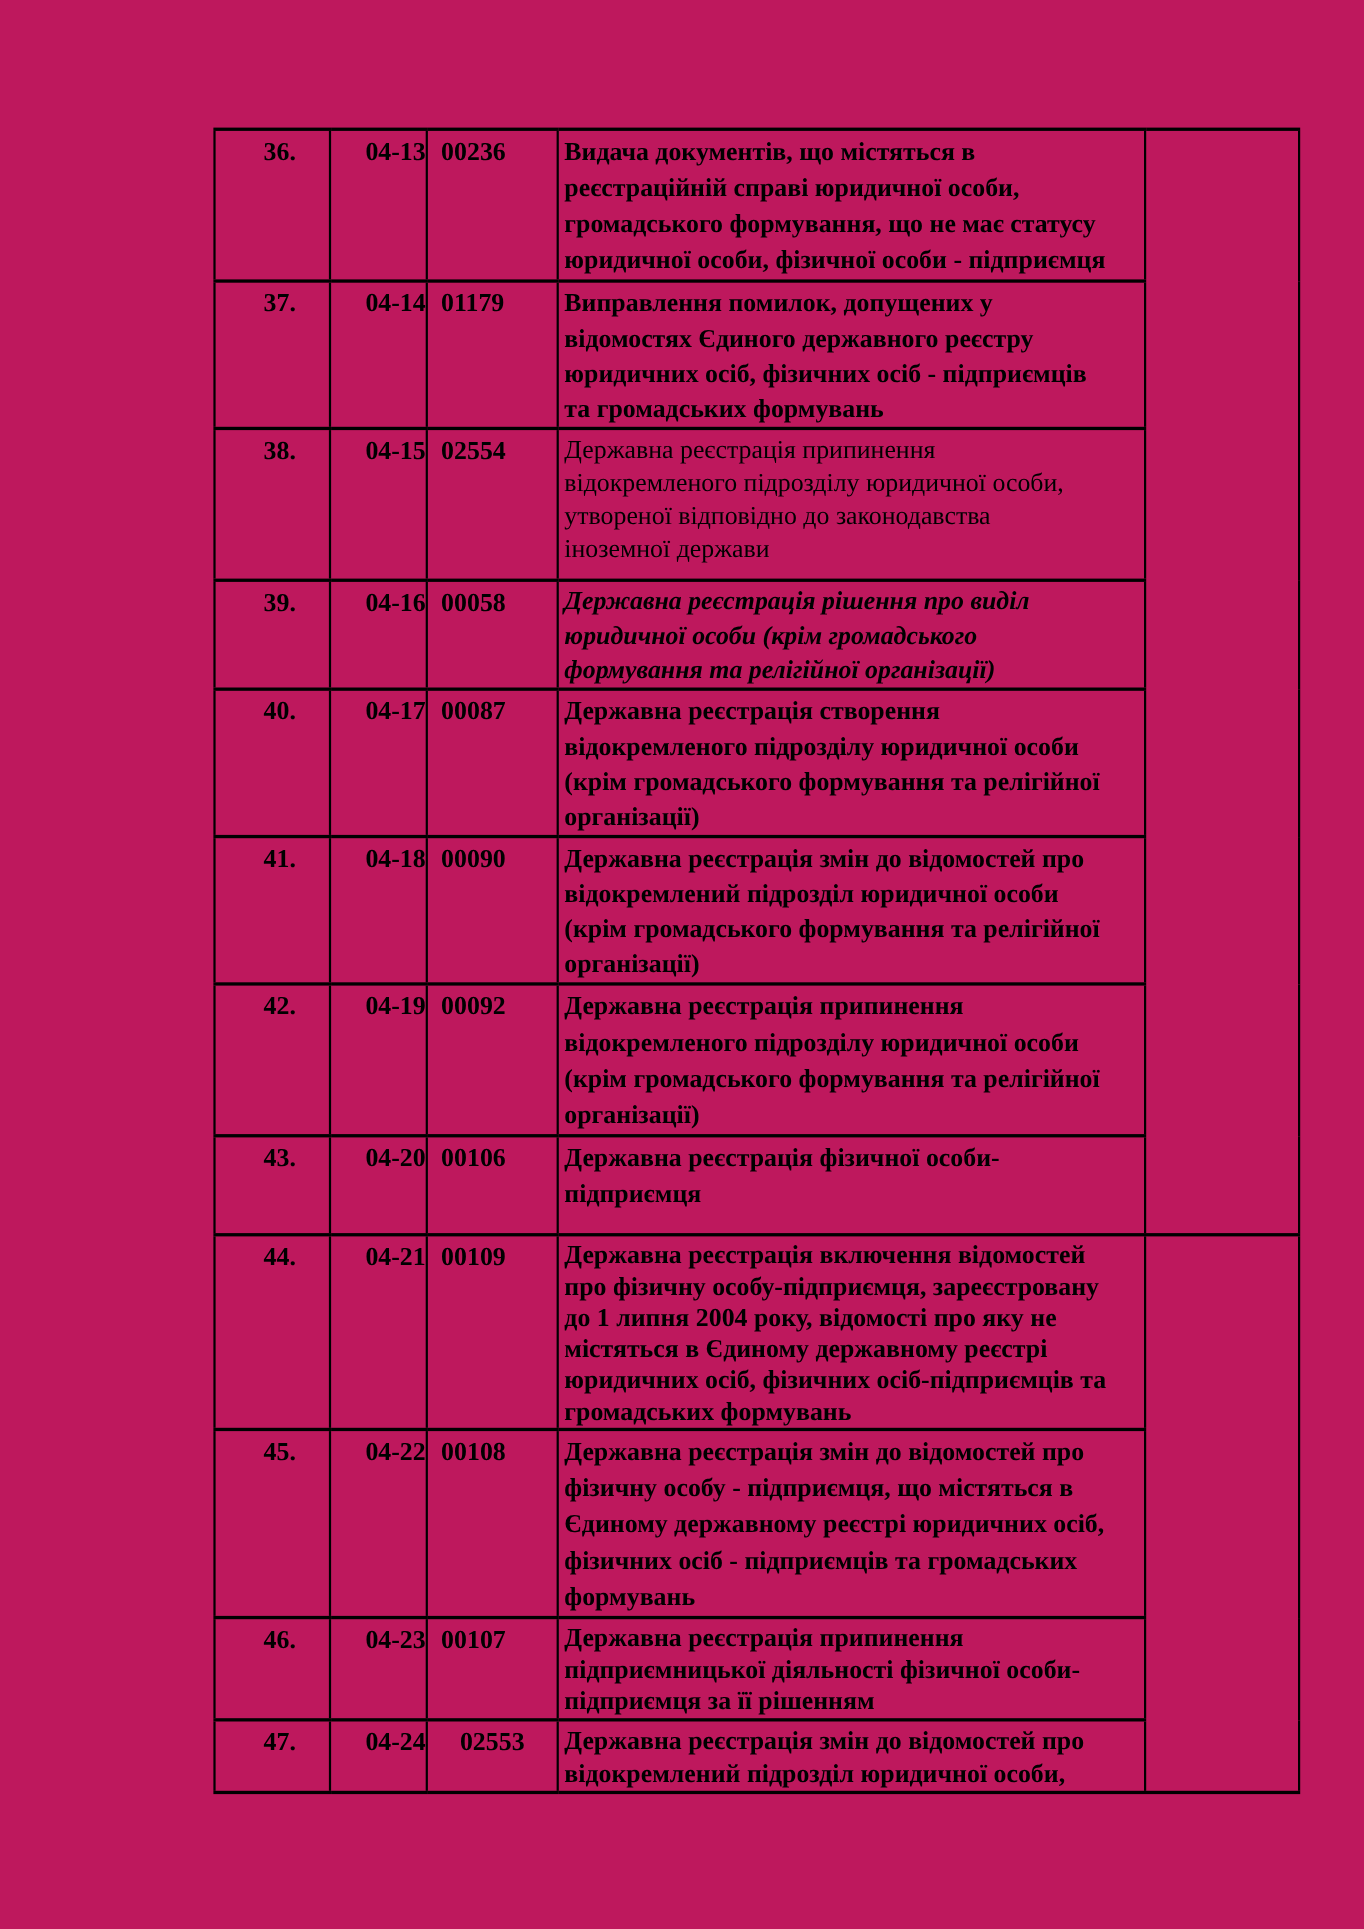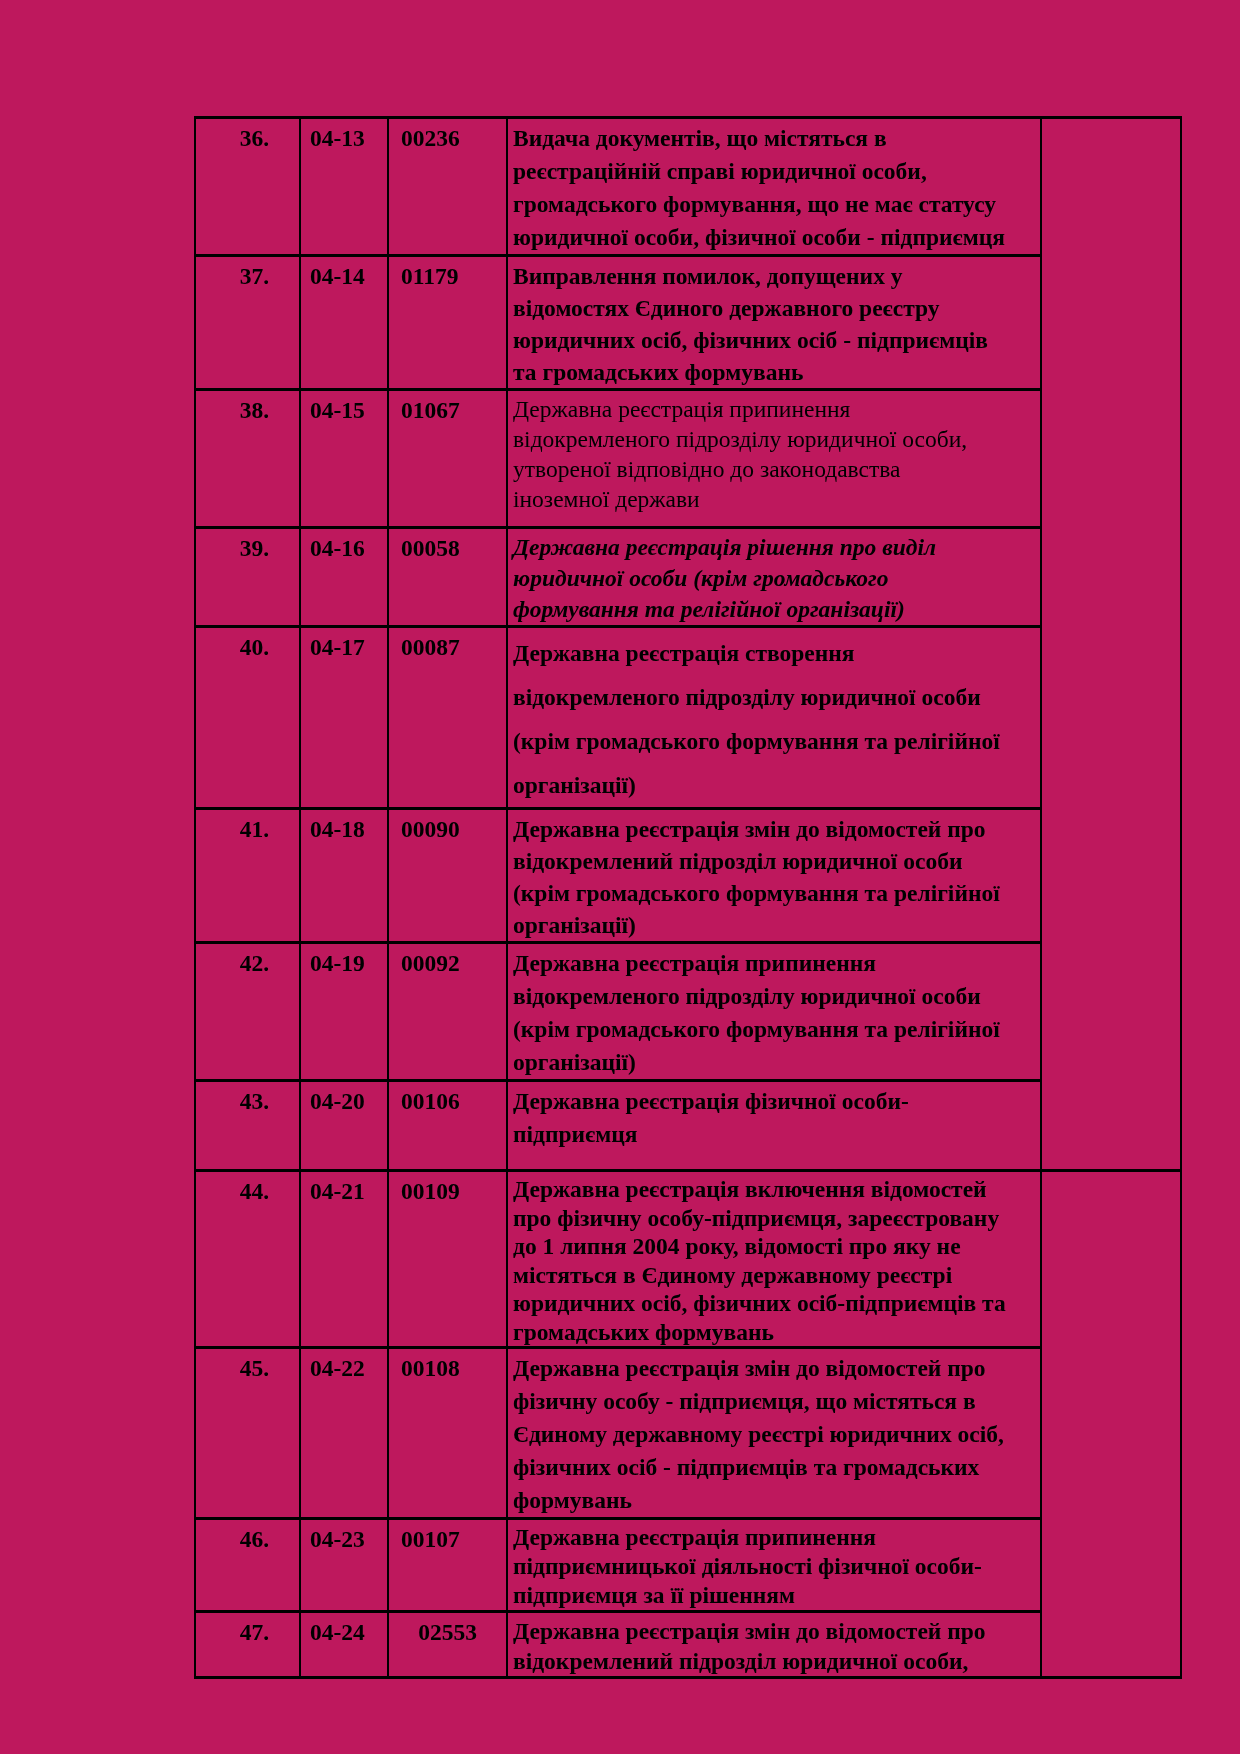--- a/index.html
+++ b/index.html
@@ -33,30 +33,30 @@
     white-space: pre-line;
     overflow: hidden;
   }
   col.w-num  { width: 105px; }
   col.w-ch   { width: 88px;  }
   col.w-code { width: 119px; }
   col.w-desc { width: 534px; }
   col.w-note { width: 140px; }
 
   .c-num  { text-align: right; padding: 3px 30px 0 0; }
-  .c-ch   { text-align: left;  padding: 3px 0 0 9px; }
+  .c-ch   { text-align: right;  padding: 3px 0 0 9px; }
   .c-code { text-align: left;  padding: 3px 0 0 12px; }
   .c-desc { text-align: left;  padding: 3px 4px 0 5px; }
   .c-note { padding: 0; }
 
   tr.r36 { height: 136px; } .r36 .c-desc { line-height: 33px; }
   tr.r37 { height: 132px; } .r37 .c-desc { line-height: 32px; }
   tr.r38 { height: 138px; padding-left: 35px; } .r38 .c-desc { line-height: 30px; font-weight: 400; }
   tr.r39 { height: 97px; padding-left: 20px;  } .r39 .c-desc { line-height: 31px; font-style: italic; }
-  tr.r40 { height: 134px; } .r40 .c-desc { line-height: 44px; }
+  tr.r40 { height: 134px; } .r40 .c-desc { line-height: 32px; }
   tr.r41 { height: 131px; } .r41 .c-desc { line-height: 32px; }
   tr.r42 { height: 135px; } .r42 .c-desc { line-height: 33px; }
   tr.r43 { height: 90px;  } .r43 .c-desc { line-height: 33px; }
   tr.r44 { height: 172px; } .r44 .c-desc { line-height: 28.5px; }
   tr.r45 { height: 168px; } .r45 .c-desc { line-height: 33px; }
   tr.r46 { height: 88px; font-family: Liberation Serif, serif;  } .r46 .c-desc { line-height: 29px; }
   tr.r47 { height: 66px;  } .r47 .c-desc { line-height: 30px; }
   .r47 .c-code { text-align: center; padding-left: 0; }
 </style>
 </head>
@@ -87,21 +87,21 @@
         <td class="c-ch">04-14</td>
         <td class="c-code">01179</td>
         <td class="c-desc">Виправлення помилок, допущених у
 відомостях Єдиного державного реєстру
 юридичних осіб, фізичних осіб - підприємців
 та громадських формувань</td>
       </tr>
       <tr class="r38">
         <td class="c-num">38.</td>
         <td class="c-ch">04-15</td>
-        <td class="c-code">01067</td>
+        <td class="c-code">02554</td>
         <td class="c-desc">Державна реєстрація припинення
 відокремленого підрозділу юридичної особи,
 утвореної відповідно до законодавства
 іноземної держави</td>
       </tr>
       <tr class="r39">
         <td class="c-num">39.</td>
         <td class="c-ch">04-16</td>
         <td class="c-code">00058</td>
         <td class="c-desc">Державна реєстрація рішення про виділ

